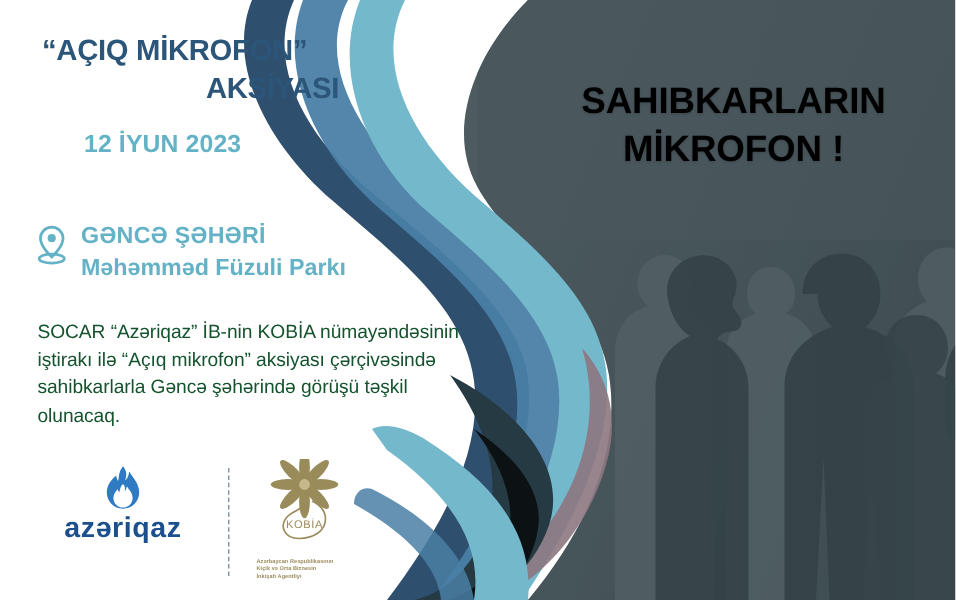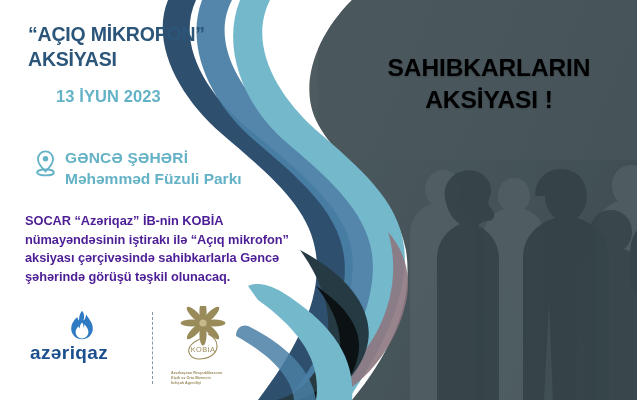--- a/index.html
+++ b/index.html
@@ -38,37 +38,37 @@
     left: 14px;
     top: 22px;
     width: 250px;
     color: #2B5579;
     font-weight: bold;
     font-size: 19.5px;
     line-height: 25px;
     letter-spacing: -0.2px;
   }
   .title .l1 { display: block; text-align: left; }
-  .title .l2 { display: block; text-align: left; padding-right: 52px; }
+  .title .l2 { display: block; text-align: right; padding-right: 52px; }
 
   .datetime {
     position: absolute;
     left: 42px;
     top: 84px;
     color: #64B2C6;
     font-weight: bold;
     font-size: 16.5px;
     line-height: 24px;
     letter-spacing: 0.1px;
   }
   .datetime span { display: block; }
 
   .place {
     position: absolute;
-    left: 21px;
+    left: 10px;
     top: 148px;
     display: flex;
     align-items: flex-start;
     gap: 9px;
   }
   .pin-icon {
     width: 21px;
     height: 27px;
     flex: none;
     margin-top: 2px;
@@ -80,38 +80,38 @@
     line-height: 20.5px;
   }
   .place-text span { display: block; }
   .place-text .city { letter-spacing: 0.2px; }
 
   .body-text {
     position: absolute;
     left: 11px;
     top: 212px;
     width: 288px;
-    color: #4c1d95;
-    font-weight: bold;
+    color: #14532d;
+    font-weight: normal;
     font-size: 12.8px;
     line-height: 18.6px;
     letter-spacing: -0.05px;
   }
 
   
   .logos {
     position: absolute;
     left: 16px;
     top: 306px;
     display: flex;
     align-items: flex-start;
   }
   .logo-azeriqaz {
     width: 104px;
-    text-align: left;
+    text-align: center;
     padding-top: 4px;
   }
   .logo-azeriqaz .flame { display: block; margin: 0 auto 3px auto; }
   .logo-azeriqaz .wordmark {
     color: #1C4F8E;
     font-size: 19px;
     font-weight: bold;
     letter-spacing: 0.4px;
     line-height: 20px;
   }
@@ -263,21 +263,21 @@
   </svg>
 
   <div class="left-col">
 
     <div class="title">
       <span class="l1">“AÇIQ MİKROFON”</span>
       <span class="l2">AKSİYASI</span>
     </div>
 
     <div class="datetime">
-      <span>13 İYUN 2023</span>
+      <span>12 İYUN 2023</span>
     </div>
 
     <div class="place">
       <svg class="pin-icon" viewBox="0 0 24 30" xmlns="http://www.w3.org/2000/svg">
         <path d="M12 1.2 C7.2 1.2 3.4 5 3.4 9.8 C3.4 16 12 24 12 24 C12 24 20.6 16 20.6 9.8
                  C20.6 5 16.8 1.2 12 1.2 Z" fill="none" stroke="#64B2C6" stroke-width="2.1"></path>
         <circle cx="12" cy="9.6" r="3.1" fill="#64B2C6"></circle>
         <ellipse cx="12" cy="25.2" rx="9.6" ry="3.4" fill="none" stroke="#64B2C6" stroke-width="2.1"></ellipse>
       </svg>
       <div class="place-text">
@@ -330,16 +330,16 @@
           <span>Kiçik və Orta Biznesin</span>
           <span>İnkişafı Agentliyi</span>
         </div>
       </div>
 
     </div>
   </div>
 
   <div class="headline">
     <span>SAHIBKARLARIN</span>
-    <span>AKSİYASI !</span>
+    <span>MİKROFON !</span>
   </div>
 
 </div>
 
 </body></html>

